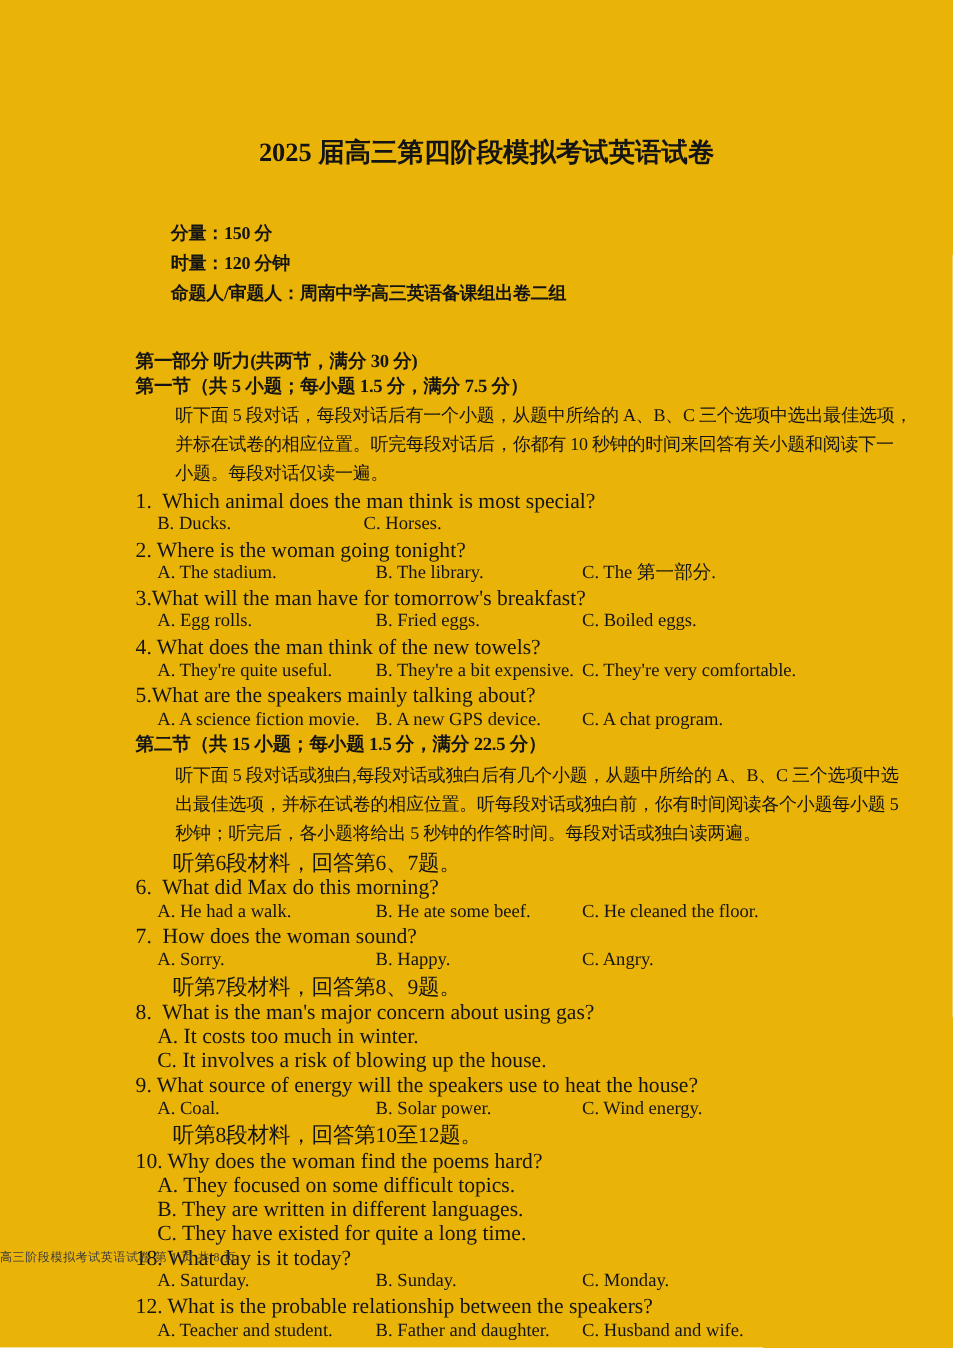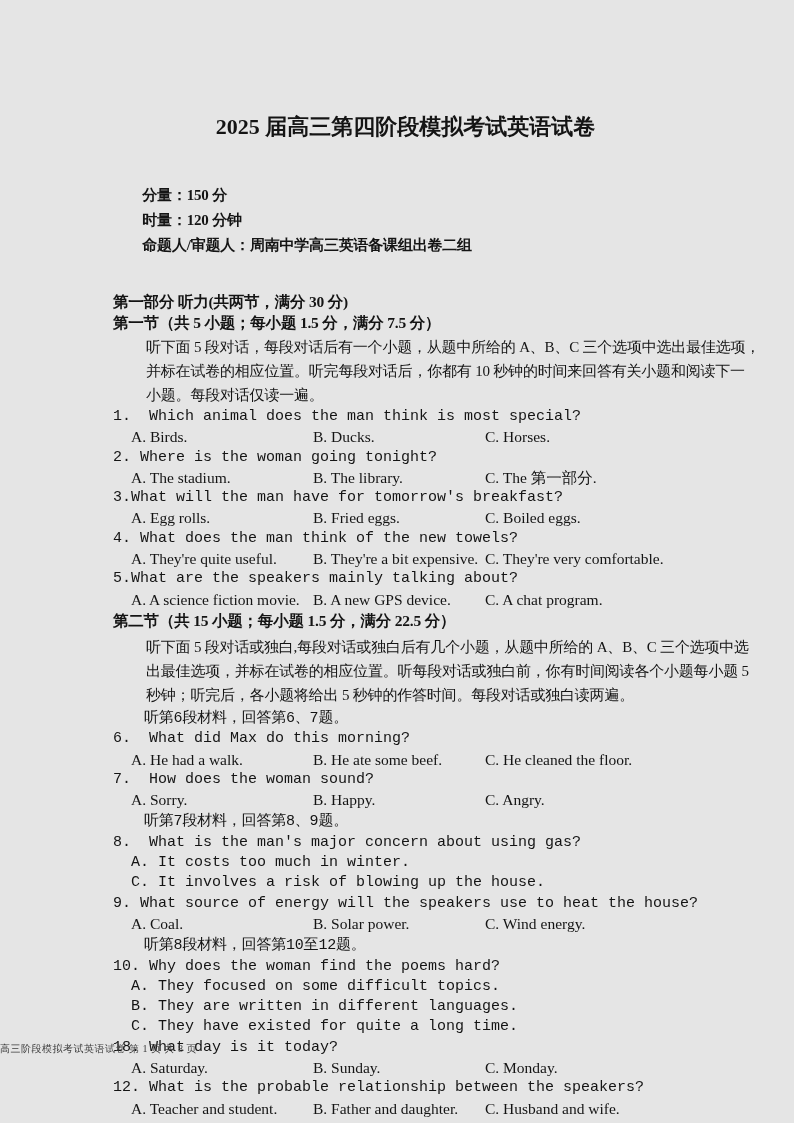--- a/index.html
+++ b/index.html
@@ -1,17 +1,17 @@
 <!DOCTYPE html>
 <html><head>
 <meta charset="utf-8">
 <style>
   html,body { margin:0; padding:0; background:#ffffff; }
   .page {
-    position:relative; width:794px; height:1123px; background:#e5e5e5;
+    position:relative; width:794px; height:1123px; background:#eab308;
     font-family:"Liberation Serif","DejaVu Serif",serif; color:#141414;
     overflow:hidden; margin:0 auto;
   }
   .content { padding:0 96px 0 113px; }
   .title {
     padding-top:110px; font-size:22px; line-height:34px;
     font-weight:700; text-align:center; white-space:pre;
   }
   .meta {
     margin-top:14px; padding-left:8px; font-weight:700;
@@ -19,21 +19,21 @@
   }
   .meta-group { margin-right:24px; }
   .meta-group:last-child { margin-right:0; }
   .meta-group.wide-gap { margin-right:36px; }
   .u { text-underline-offset:4px; }
   .heading { font-weight:700; font-size:15.5px; line-height:21px; white-space:pre; letter-spacing:-0.2px; }
   .heading.part { margin-top:8px; }
   .instructions { margin-top:2px; font-size:15px; line-height:24px; letter-spacing:-0.2px; }
   .instructions.second { margin-top:4px; }
   .instructions div { white-space:pre;padding-left:33px; }
-  .q-line, .material-line, .opt-stacked { font-size:15px; line-height:20.3px; white-space:pre;font-family:Liberation Mono, monospace; }
+  .q-line, .material-line, .opt-stacked { font-size:18px; line-height:20.3px; white-space:pre; }
   .material-line { margin-top:2px; letter-spacing:-0.2px;margin-left:31px; }
   .opts-row { display:flex; padding-left:18px; line-height:20.3px; font-size:15.5px; }
   .opts-row .opt { white-space:pre; }
   .opts-row .opt-a { width:182px; }
   .opts-row .opt-b { width:172px; }
   .opts-row .opt-c { flex:1; }
   .opt-stacked { padding-left:18px; }
   .footer {
     position:absolute; top:1041px; left:0; right:0; 
     font-size:10px; line-height:15px; color:#3d3d3d; letter-spacing:0.5px; white-space:pre;
@@ -58,21 +58,20 @@
 
     <div class="instructions">
       <div>听下面 5 段对话，每段对话后有一个小题，从题中所给的 A、B、C 三个选项中选出最佳选项，</div>
       <div>并标在试卷的相应位置。听完每段对话后，你都有 10 秒钟的时间来回答有关小题和阅读下一</div>
       <div>小题。每段对话仅读一遍。</div>
     </div>
 
     <div class="qa">
         <div class="q-line">1.  Which animal does the man think is most special?</div>
         <div class="opts-row">
-          <div class="opt opt-a">A. Birds.</div>
           <div class="opt opt-b">B. Ducks.</div>
           <div class="opt opt-c">C. Horses.</div>
         </div>
         <div class="q-line">2. Where is the woman going tonight?</div>
         <div class="opts-row">
           <div class="opt opt-a">A. The stadium.</div>
           <div class="opt opt-b">B. The library.</div>
           <div class="opt opt-c">C. The 第一部分.</div>
         </div>
         <div class="q-line">3.What will the man have for tomorrow's breakfast?</div>

